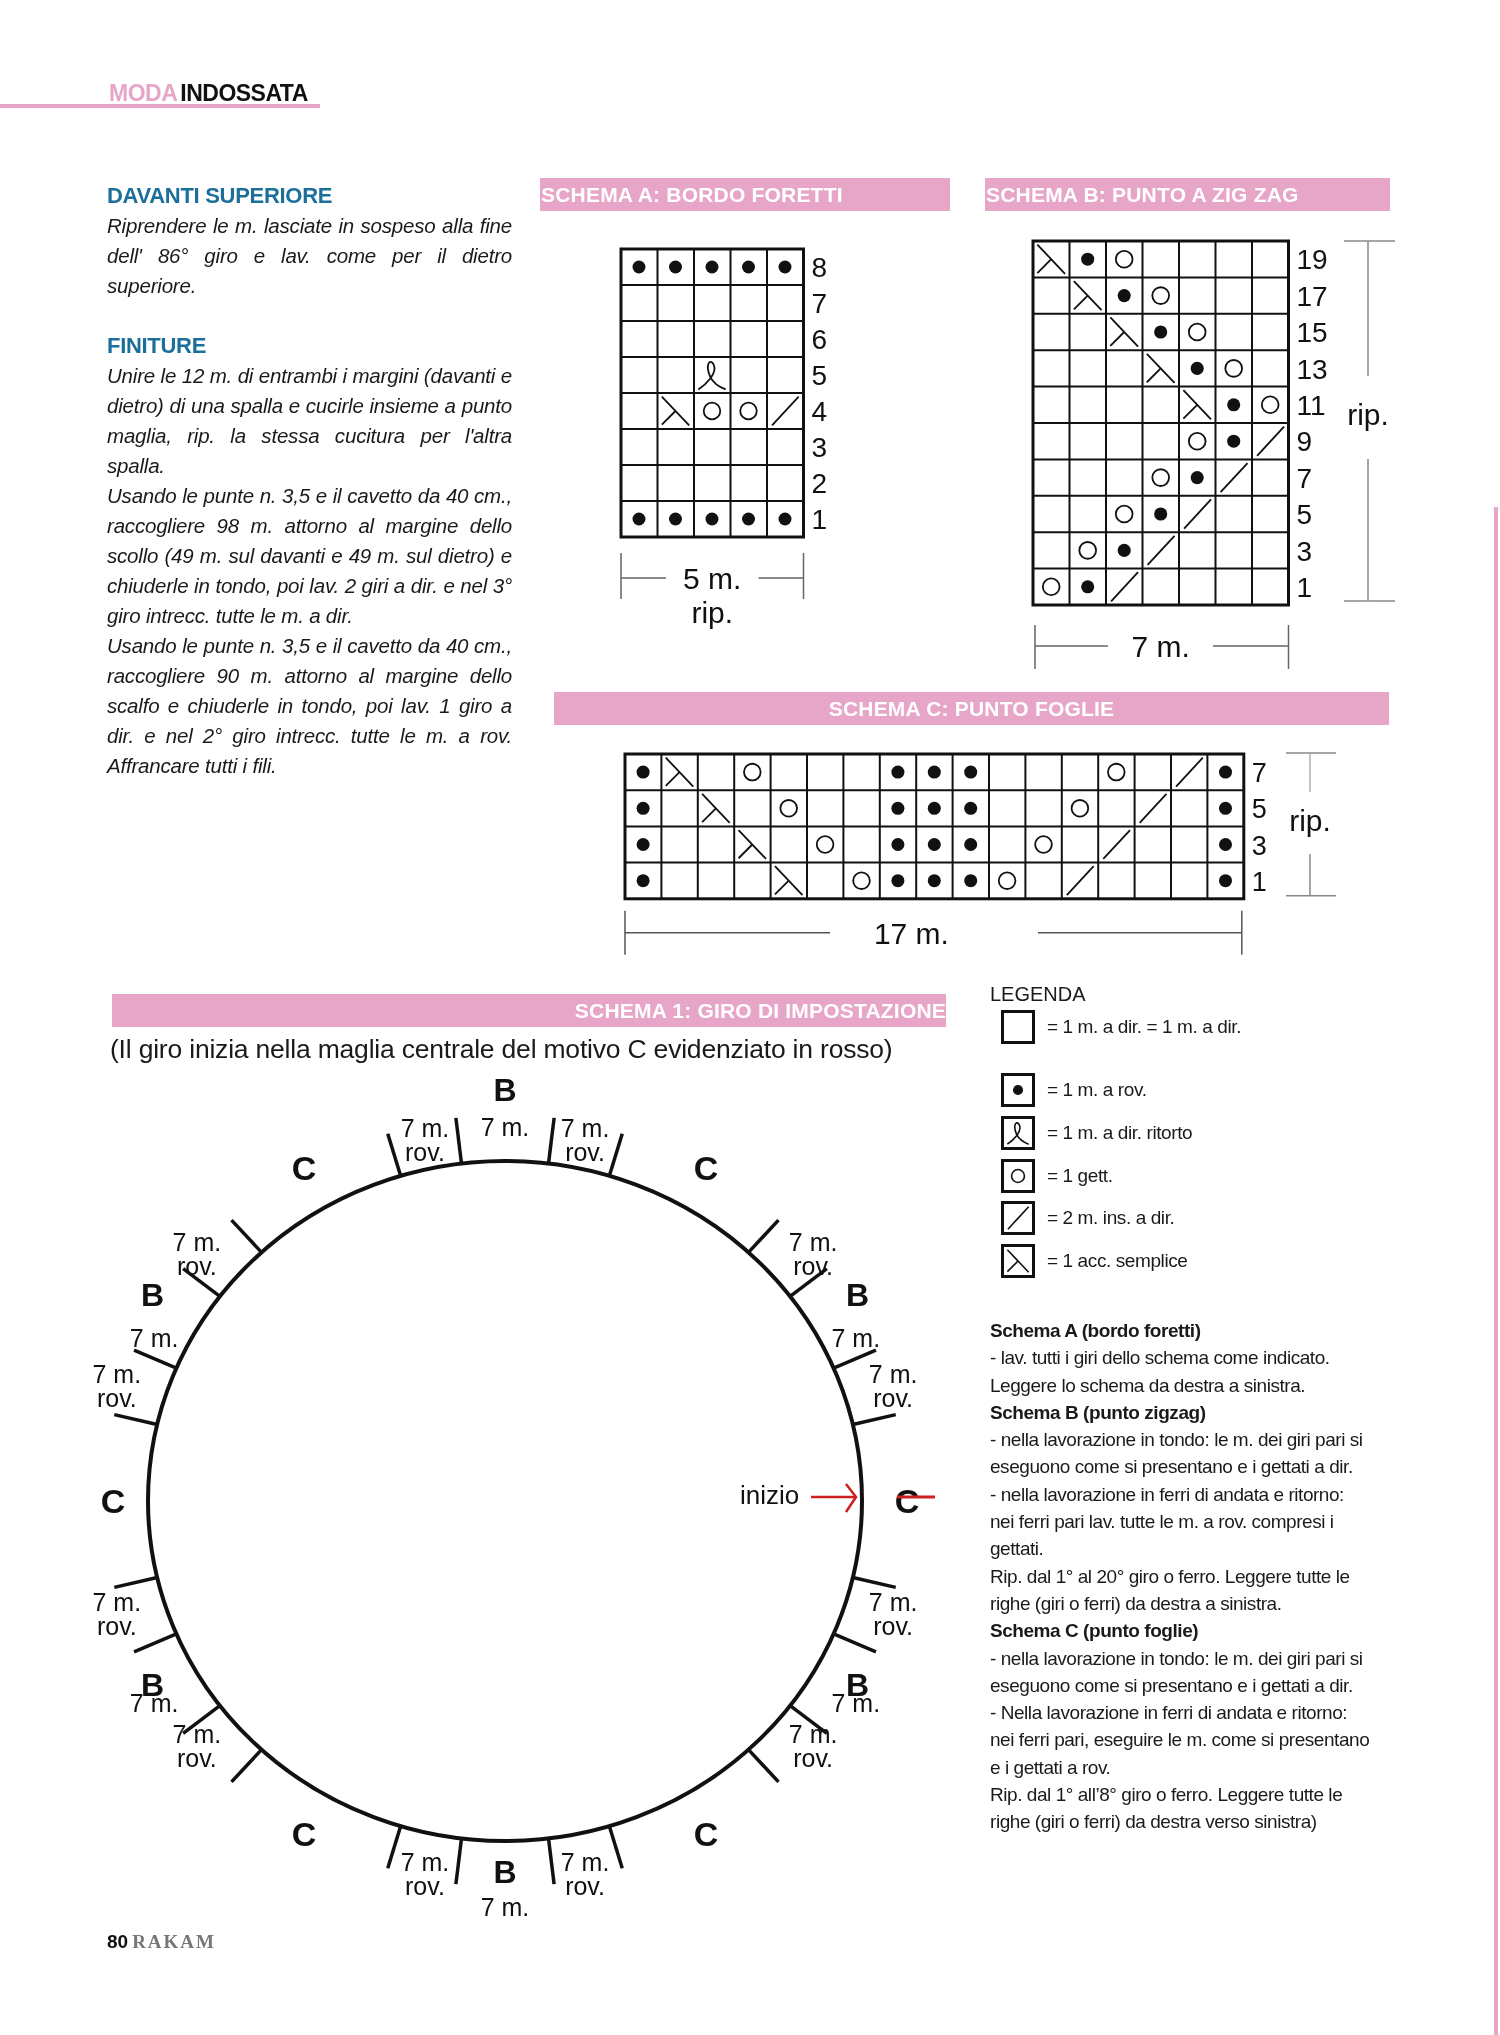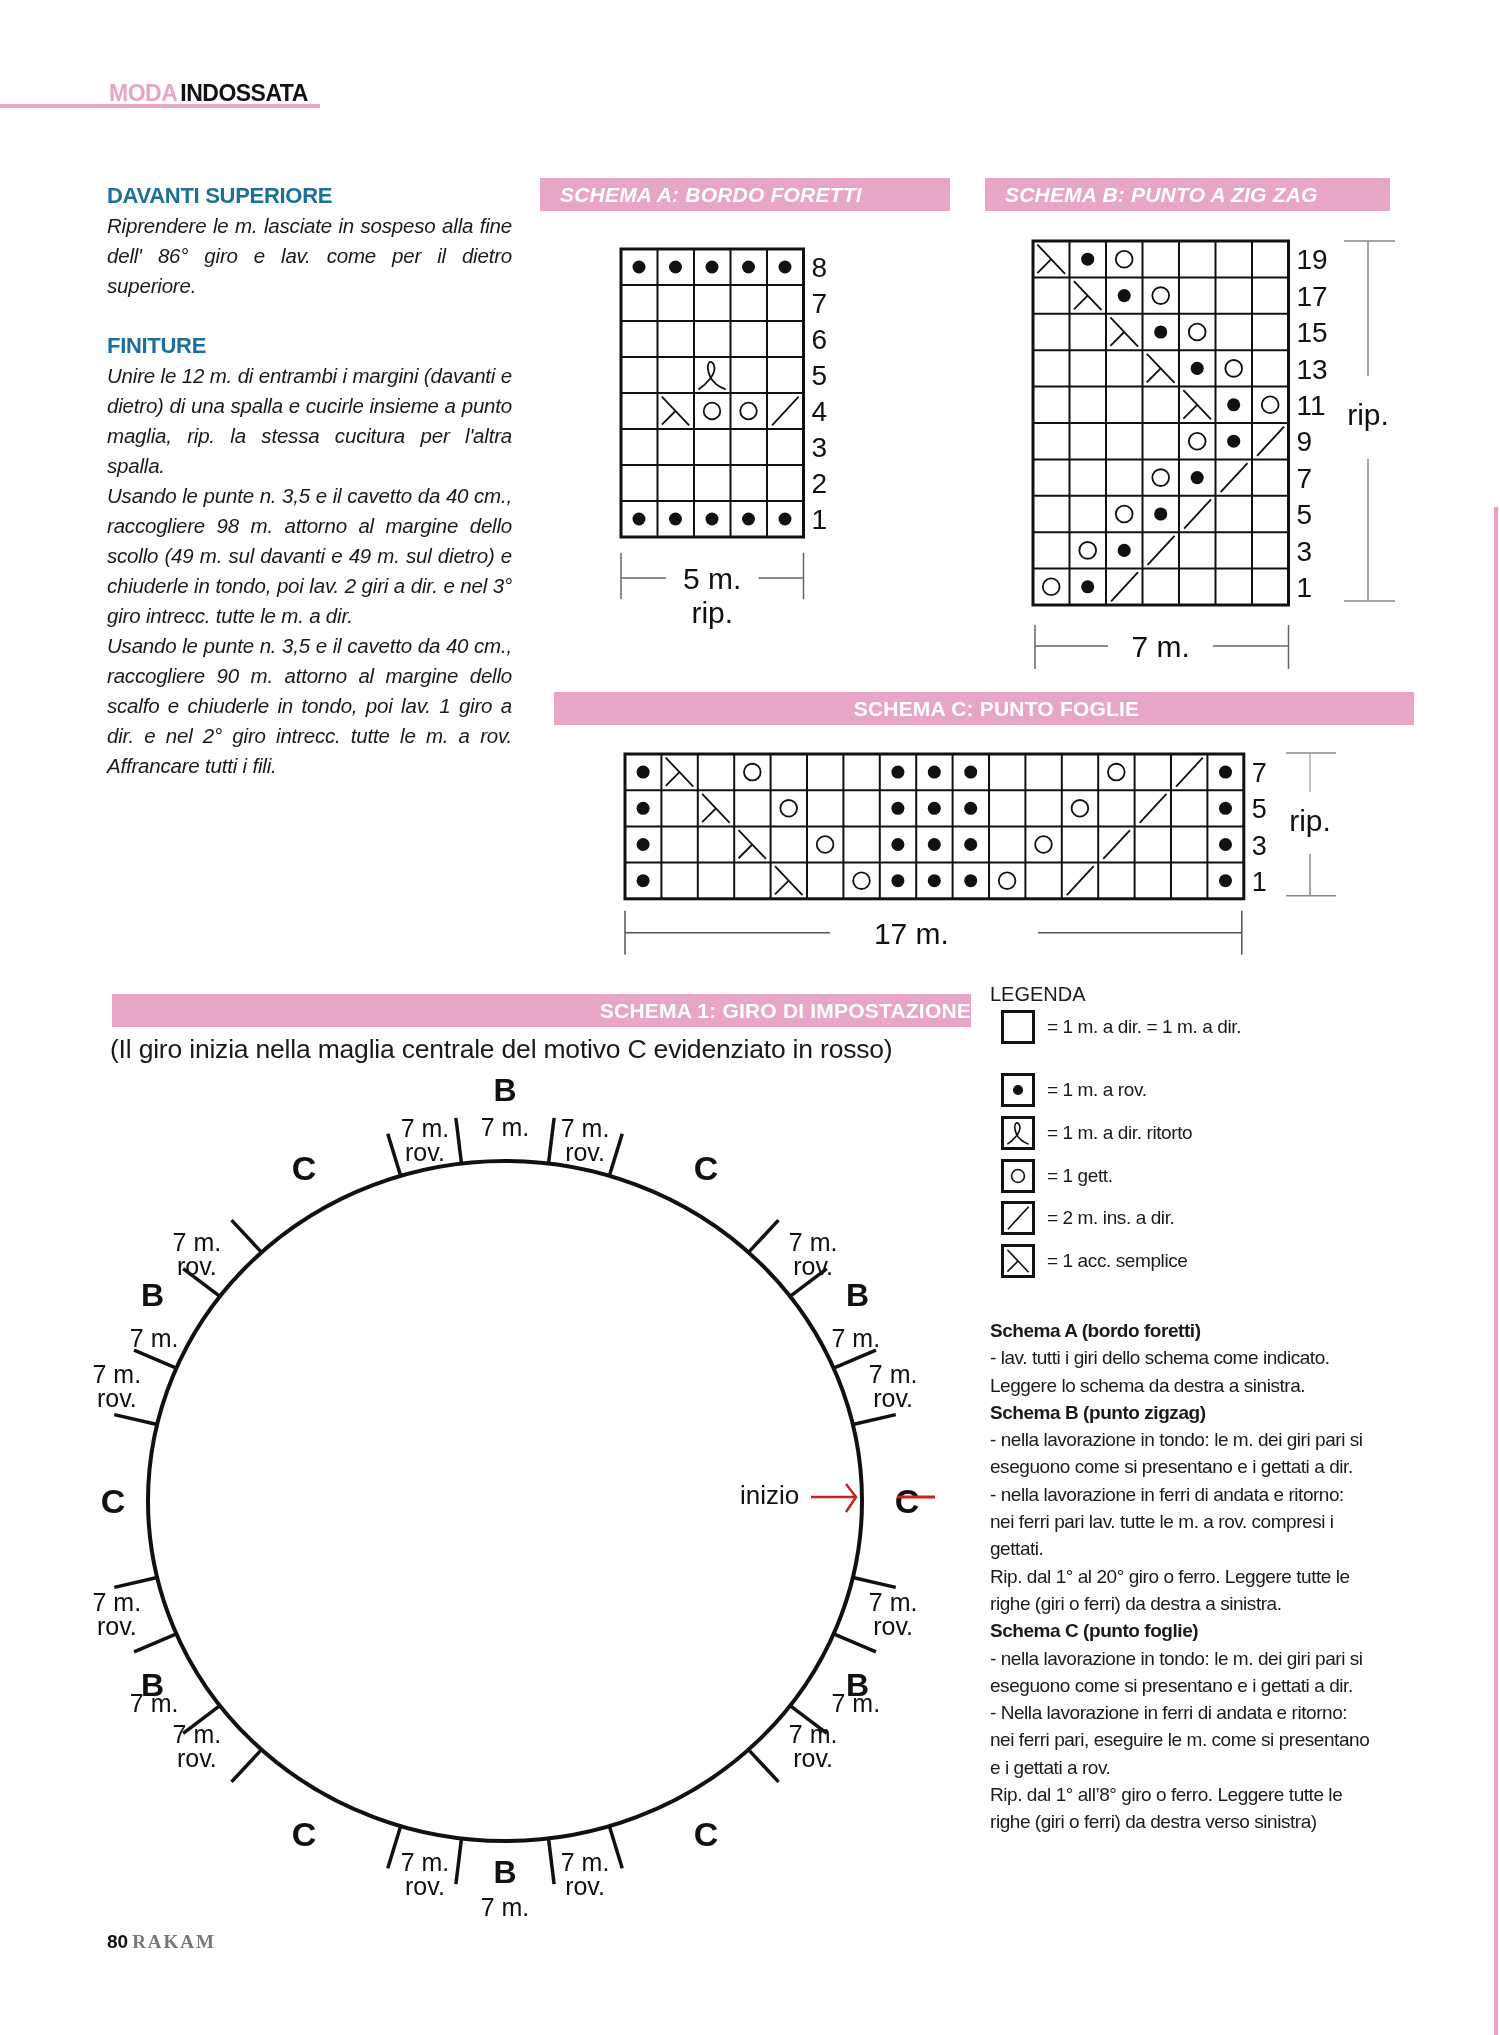--- a/index.html
+++ b/index.html
@@ -11,22 +11,22 @@
   .section-tag .pink { color:#e7a6c8; }
   .section-tag .dark { color:#111; }
   .rightline { left:1494px; top:507px; width:4px; height:1528px; background:#e7a6c8; }
 
   .col { left:107px; top:181px; width:405px; font-size:20.5px; line-height:30px; letter-spacing:-0.2px; }
   .col h3 { margin:0; color:#1b6f9a; font-size:22px; font-weight:bold; line-height:30px; letter-spacing:-0.3px; }
   .col p { margin:0; text-align:justify;font-style:italic; }
   .gap { height:30px; }
 
   .band { background:#e7a6c8; color:#fff; font-weight:bold; font-size:21px; height:33px; line-height:33px; letter-spacing:0.2px; }
-  .band.left { padding-left:20px; box-sizing:border-box;font-style:italic; }
-  .band.center { text-align:center;padding-left:25px; }
+  .band.left { padding-left:1px; box-sizing:border-box; }
+  .band.center { text-align:center; }
 
   svg text { font-family:"Liberation Sans", sans-serif; }
   .subtitle { left:110px; top:1034px; font-size:26.5px; letter-spacing:-0.2px; white-space:nowrap;text-align:center; }
 
   .legend-title { left:990px; top:983px; font-size:20px; }
   .legend-item { left:1001px; height:36px; display:flex; align-items:center; }
   .legend-item svg { flex:none; }
   .legend-item span { margin-left:12px; font-size:19px; letter-spacing:-0.4px; }
 
   .notes { left:990px; top:1317px; width:400px; font-size:19px; line-height:27.3px; letter-spacing:-0.45px; }

